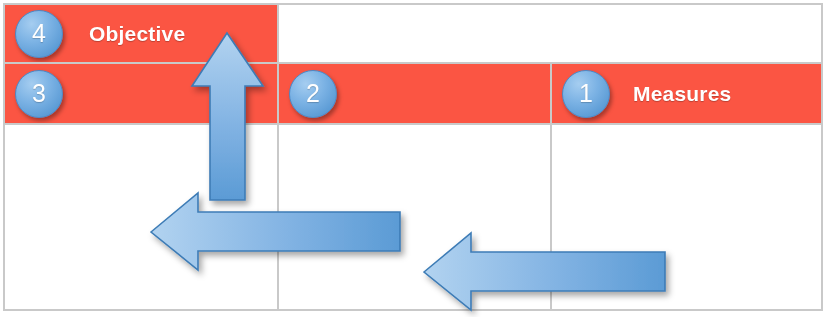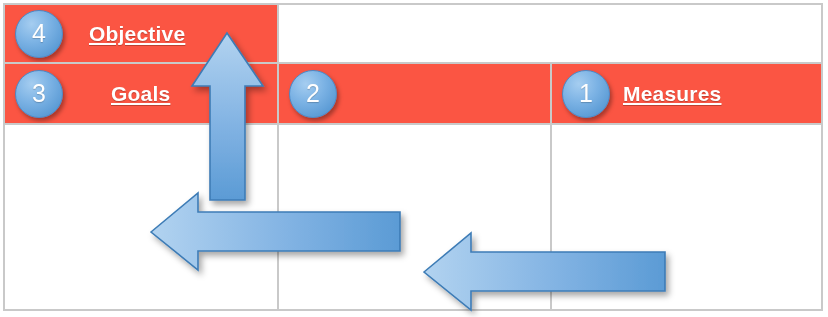--- a/index.html
+++ b/index.html
@@ -42,21 +42,20 @@
     align-items: center;
     box-shadow: inset 0 0 0 1px rgba(255,255,255,0.0);
   }
   .hdr-label {
     color: #ffffff;
     font-weight: bold;
     font-size: 21px;
     letter-spacing: .2px;
     text-shadow: 0 1px 1px rgba(0,0,0,.25);
     white-space: nowrap;
-    text-decoration: underline;
   }
 
   
   .badge {
     width: 46px;
     height: 46px;
     border-radius: 50%;
     flex: 0 0 auto;
     background: radial-gradient(circle at 34% 28%, #a5cdf0 0%, #7bb2e4 42%, #5b9bd5 78%, #4686c4 100%);
     border: 1px solid #4a8ac8;
@@ -101,30 +100,29 @@
 
     <div class="cell hdr" style="left:0px; top:0px; width:272px; height:57px; padding-left:10px;">
       <div class="badge">4</div>
       <div class="hdr-label" style="margin-left:26px;">Objective</div>
     </div>
 
     <div class="cell" style="left:274px; top:0px; width:542px; height:57px; background:#ffffff;"></div>
 
     <div class="cell hdr" style="left:0px; top:59px; width:272px; height:59px; padding-left:10px;">
       <div class="badge">3</div>
-      <div class="hdr-label" style="margin-left:48px;">Goals</div>
     </div>
 
     <div class="cell hdr" style="left:274px; top:59px; width:271px; height:59px; padding-left:10px;">
       <div class="badge">2</div>
     </div>
 
     <div class="cell hdr" style="left:547px; top:59px; width:269px; height:59px; padding-left:10px;">
       <div class="badge">1</div>
-      <div class="hdr-label" style="margin-left:13px;">Measures</div>
+      <div class="hdr-label" style="margin-left:23px;">Measures</div>
     </div>
 
     <div class="cell" style="left:0px; top:120px; width:272px; height:184px;"></div>
 
     <div class="cell" style="left:274px; top:120px; width:271px; height:184px;"></div>
 
     <div class="cell" style="left:547px; top:120px; width:269px; height:184px;"></div>
 
     <div class="hline" style="left:0px;   top:57px;  width:816px;"></div>
     <div class="hline" style="left:0px;   top:118px; width:816px;"></div>

